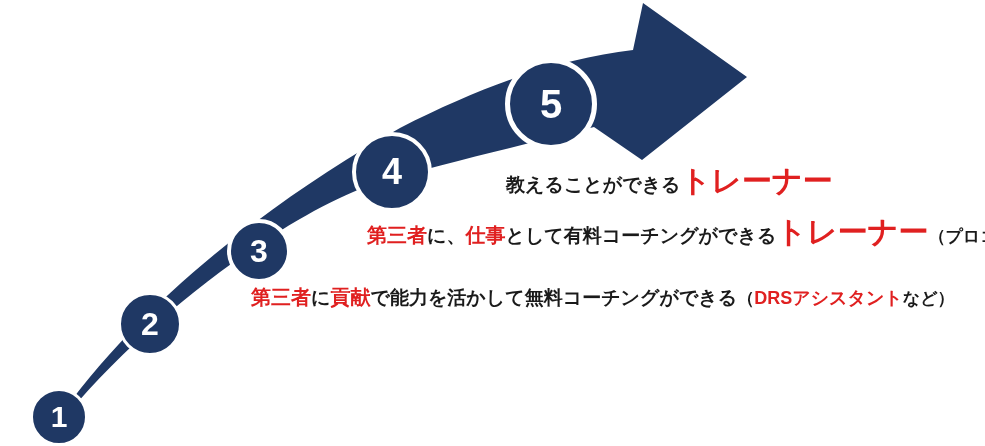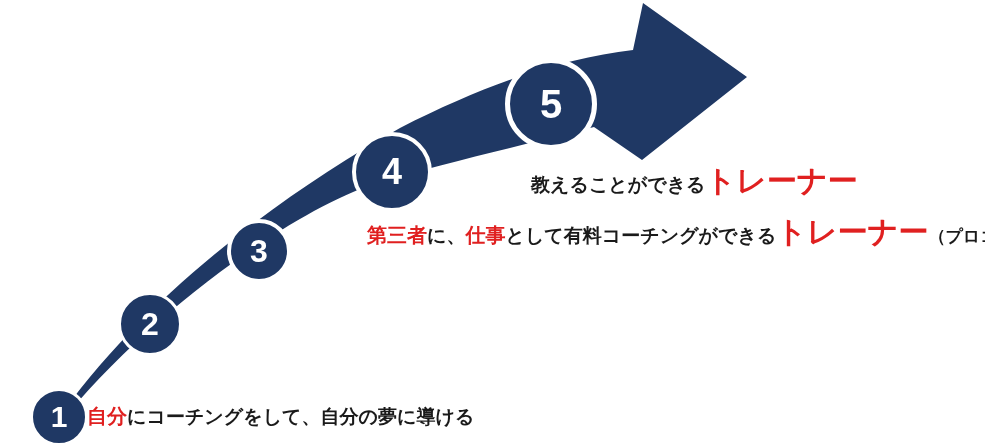--- a/index.html
+++ b/index.html
@@ -47,21 +47,21 @@
   .step-line {
     position: absolute;
     white-space: nowrap;
     line-height: 1.2;
     font-weight: 700;
   }
   #line-1 { left: 87px;  top: 404px; }
   #line-2 { left: 147px; top: 346px; }
   #line-3 { left: 251px; top: 285px; }
   #line-4 { left: 367px; top: 214px; }
-  #line-5 { left: 531px; top: 163px; }
+  #line-5 { left: 506px; top: 163px; }
 
   .seg { vertical-align: baseline; }
   .seg.black       { color: var(--text, #1a1a1a); font-size: 19px; }
   .seg.black-small { color: var(--text, #1a1a1a); font-size: 17px; }
   .seg.red-em      { color: var(--red, #e02020);  font-size: 20px; }
   .seg.red-big     { color: var(--red, #e02020);  font-size: 30px; }
   .seg.red-small   { color: var(--red, #e02020);  font-size: 18px; }
 </style>
 </head>
 <body>
@@ -90,17 +90,17 @@
   <div id="circle-3" class="circle">
     <span>3</span>
   </div>
   <div id="circle-4" class="circle">
     <span>4</span>
   </div>
   <div id="circle-5" class="circle">
     <span>5</span>
   </div>
 
-  <div id="line-1" class="step-line"><span class="seg red-em">自分</span><span class="seg black">にコーチングをして、自分の夢に導ける</span></div>
+  <div id="line-3" class="step-line"><span class="seg red-em">第三者</span><span class="seg black">に</span><span class="seg red-em">貢献</span><span class="seg black">で能力を活かして無料コーチングができる</span><span class="seg black-small">（</span><span class="seg red-small">DRSアシスタント</span><span class="seg black-small">など）</span></div>
   <div id="line-4" class="step-line"><span class="seg red-em">第三者</span><span class="seg black">に、</span><span class="seg red-em">仕事</span><span class="seg black">として有料コーチングができる</span><span class="seg red-big">トレーナー</span><span class="seg black-small">（プロコーチ）</span></div>
   <div id="line-5" class="step-line"><span class="seg black">教えることができる</span><span class="seg red-big">トレーナー</span></div>
 
 </div>
 
 </body></html>

